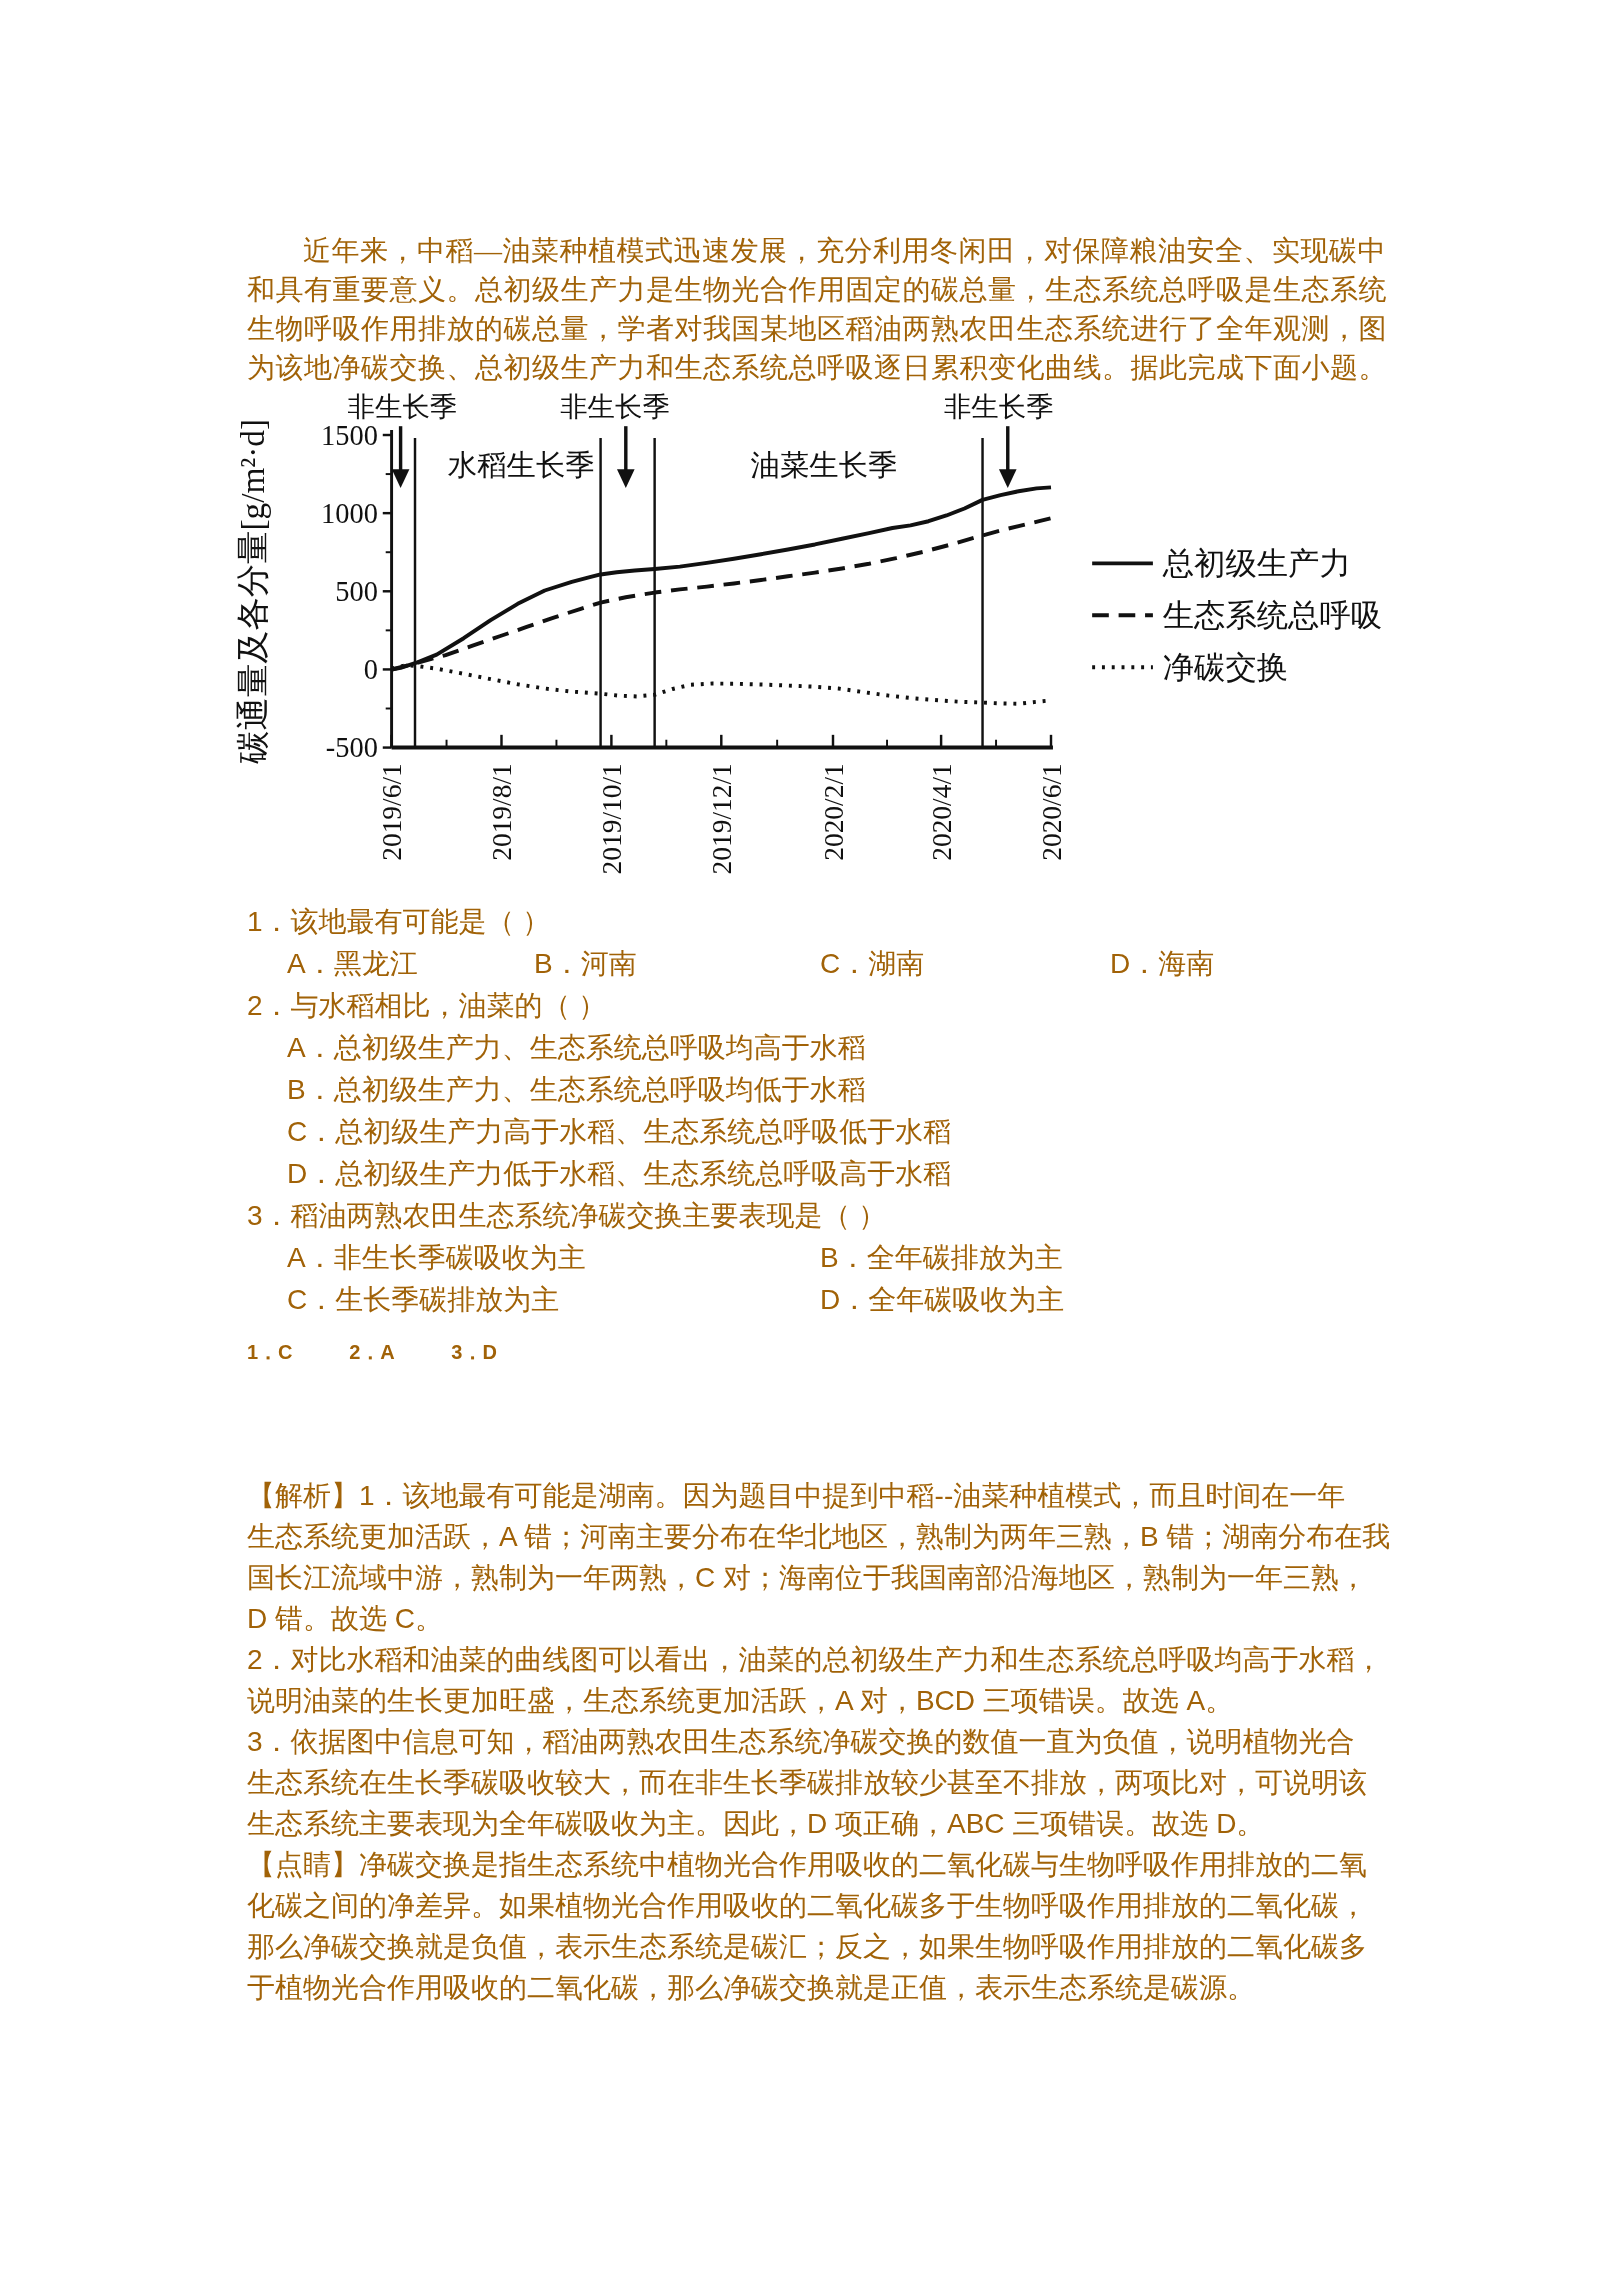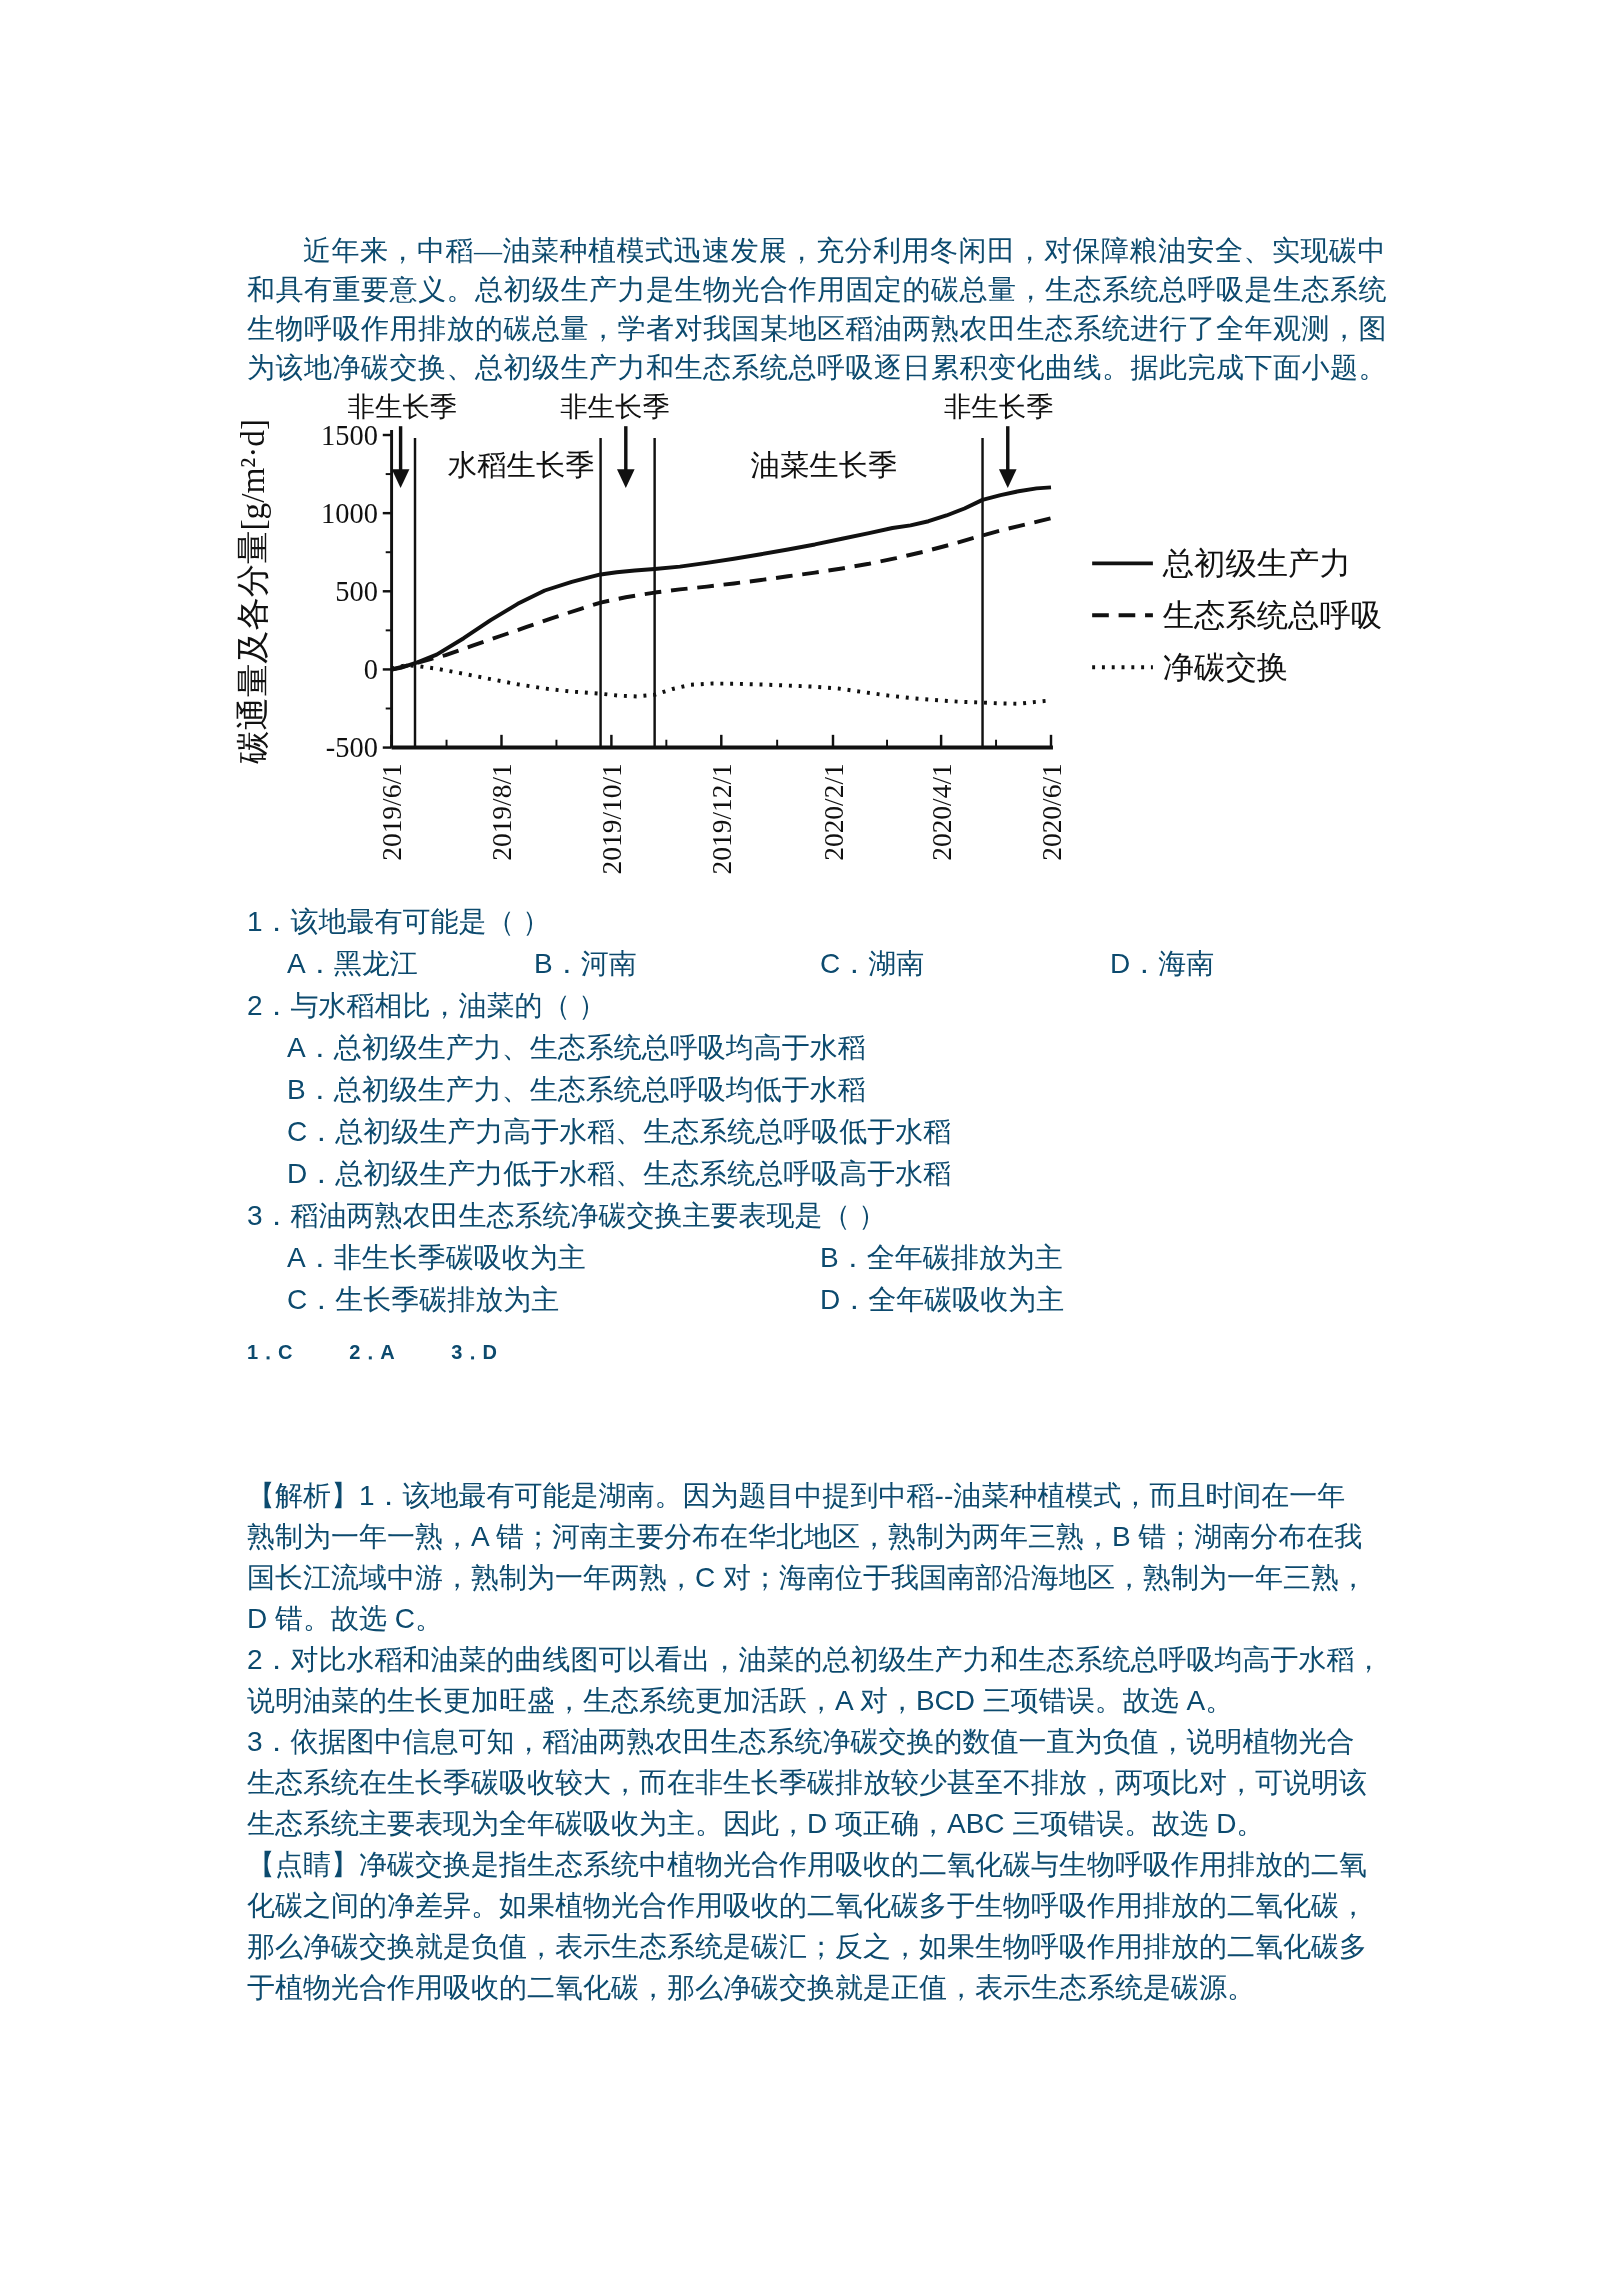--- a/index.html
+++ b/index.html
@@ -1,17 +1,17 @@
 <!DOCTYPE html>
 <html><head>
 <meta charset="utf-8">
 <style>
   html,body{margin:0;padding:0;background:#e8e8e8;}
   .page{position:relative;width:1620px;height:2292px;background:#ffffff;margin:0 auto;
-        color:#0c4a6e;overflow:hidden;}
+        color:#a16207;overflow:hidden;}
   
   .intro{position:absolute;left:247px;top:231px;width:1133px;
          font-family:"Liberation Serif", serif;font-size:28px;line-height:39px;
          letter-spacing:0.5px;}
   .intro .line{white-space:nowrap;}
   .intro .line:first-child{text-indent:2em;}
   
   .chart-wrap{position:absolute;left:225px;top:387px;width:1264px;height:534px;text-decoration:underline;}
   .chart-wrap svg{display:block;}
   
@@ -135,21 +135,21 @@
   </div>
 
   <div class="answers">
     <span>1．C</span>
     <span>2．A</span>
     <span>3．D</span>
   </div>
 
   <div class="analysis">
     <div class="line">【解析】1．该地最有可能是湖南。因为题目中提到中稻--油菜种植模式，而且时间在一年</div>
-    <div class="line">熟制为一年一熟，A 错；河南主要分布在华北地区，熟制为两年三熟，B 错；湖南分布在我</div>
+    <div class="line">生态系统更加活跃，A 错；河南主要分布在华北地区，熟制为两年三熟，B 错；湖南分布在我</div>
     <div class="line">国长江流域中游，熟制为一年两熟，C 对；海南位于我国南部沿海地区，熟制为一年三熟，</div>
     <div class="line">D 错。故选 C。</div>
     <div class="line">2．对比水稻和油菜的曲线图可以看出，油菜的总初级生产力和生态系统总呼吸均高于水稻，</div>
     <div class="line">说明油菜的生长更加旺盛，生态系统更加活跃，A 对，BCD 三项错误。故选 A。</div>
     <div class="line">3．依据图中信息可知，稻油两熟农田生态系统净碳交换的数值一直为负值，说明植物光合</div>
     <div class="line">生态系统在生长季碳吸收较大，而在非生长季碳排放较少甚至不排放，两项比对，可说明该</div>
     <div class="line">生态系统主要表现为全年碳吸收为主。因此，D 项正确，ABC 三项错误。故选 D。</div>
     <div class="line">【点睛】净碳交换是指生态系统中植物光合作用吸收的二氧化碳与生物呼吸作用排放的二氧</div>
     <div class="line">化碳之间的净差异。如果植物光合作用吸收的二氧化碳多于生物呼吸作用排放的二氧化碳，</div>
     <div class="line">那么净碳交换就是负值，表示生态系统是碳汇；反之，如果生物呼吸作用排放的二氧化碳多</div>

